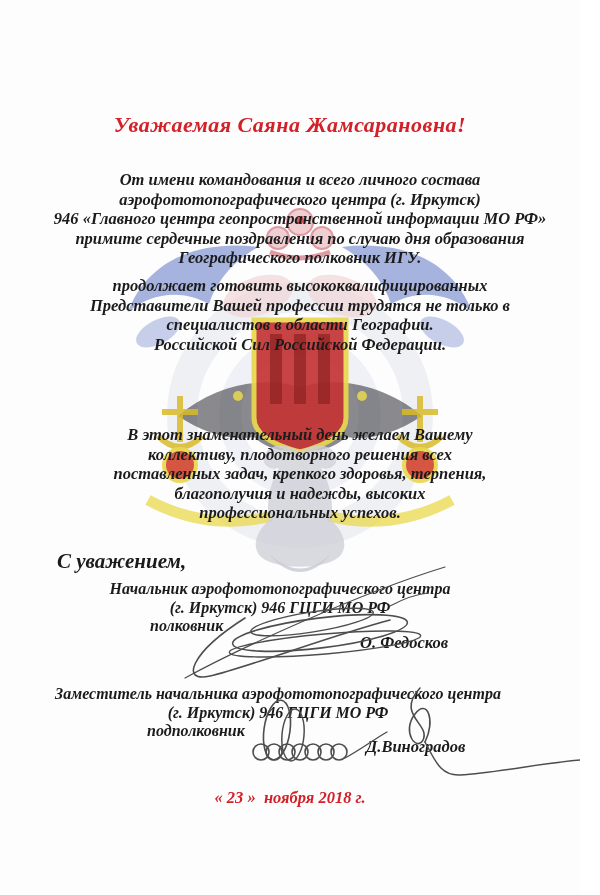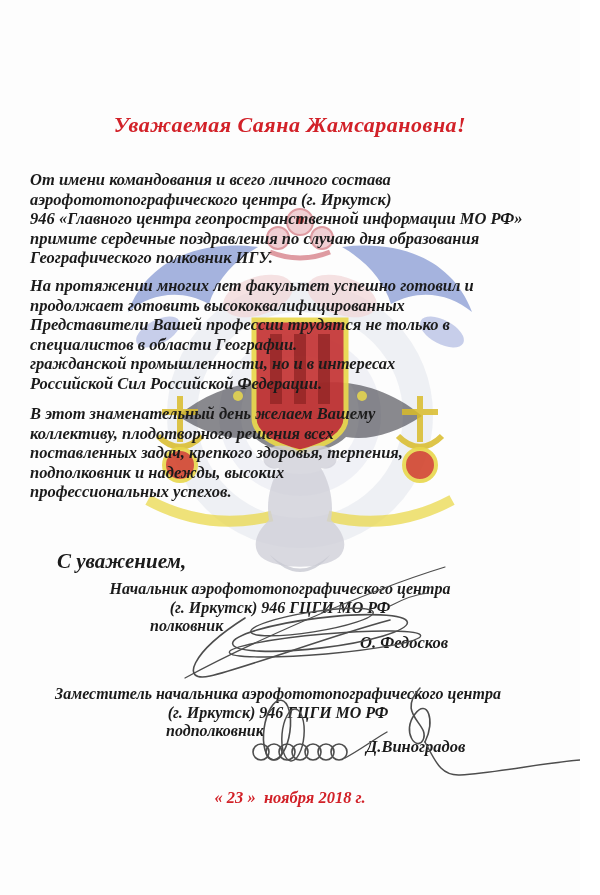--- a/index.html
+++ b/index.html
@@ -17,34 +17,34 @@
   .layer-text { position:absolute; inset:0; z-index:2; }
   .layer-ink  { position:absolute; inset:0; z-index:3; pointer-events:none; }
 
   .salutation {
     position:absolute; top:112px; left:0; width:100%;
     text-align:center; font-size:22px; letter-spacing:0.5px;
     color:#d22128;
   }
   .para {
     position:absolute; left:30px; width:540px;
-    font-size:16.5px; line-height:19.5px;
+    text-align:center; font-size:16.5px; line-height:19.5px;
   }
   .para-1 { top:170px; }
   .para-2 { top:276px; }
-  .para-3 { top:404px; }
+  .para-3 { top:425px; }
 
   .closing { position:absolute; left:57px; top:549px; font-size:21px; }
 
   .sig-title { position:absolute; left:0; text-align:center; font-size:16px; line-height:19px; }
   .sig1-title { top:579px; width:560px; }
   .sig2-title { top:684px; width:556px; }
   .sig-rank  { position:absolute; font-size:16px; }
   .sig1-rank { left:150px; top:617px; }
-  .sig2-rank { left:147px; top:722px;margin-left:19px; }
+  .sig2-rank { left:147px; top:722px; }
   .sig-name  { position:absolute; font-size:16.5px; }
   .sig1-name { left:360px; top:633px; }
   .sig2-name { left:337px; top:737px;margin-left:29px; }
 
   .date-line {
     position:absolute; top:788px; left:0; width:580px;
     text-align:center; font-size:16.5px; color:#d22128;
   }
 
   .scribble { position:absolute; }
@@ -112,33 +112,31 @@
 
     <div class="para para-1">
       <div>От имени командования и всего личного состава</div>
       <div>аэрофототопографического центра (г. Иркутск)</div>
       <div>946 «Главного центра геопространственной информации МО РФ»</div>
       <div>примите сердечные поздравления по случаю дня образования</div>
       <div>Географического полковник ИГУ.</div>
     </div>
 
     <div class="para para-2">
-      <div>На протяжении многих лет факультет успешно готовил и</div>
       <div>продолжает готовить высококвалифицированных</div>
       <div>Представители Вашей профессии трудятся не только в</div>
       <div>специалистов в области Географии.</div>
-      <div>гражданской промышленности, но и в интересах</div>
       <div>Российской Сил Российской Федерации.</div>
     </div>
 
     <div class="para para-3">
       <div>В этот знаменательный день желаем Вашему</div>
       <div>коллективу, плодотворного решения всех</div>
       <div>поставленных задач, крепкого здоровья, терпения,</div>
-      <div>подполковник и надежды, высоких</div>
+      <div>благополучия и надежды, высоких</div>
       <div>профессиональных успехов.</div>
     </div>
 
     <div class="closing">С уважением,</div>
 
     <div class="sig-title sig1-title">
       <div>Начальник аэрофототопографического центра</div>
       <div>(г. Иркутск) 946 ГЦГИ МО РФ</div>
     </div>
     <div class="sig-rank sig1-rank">полковник</div>

